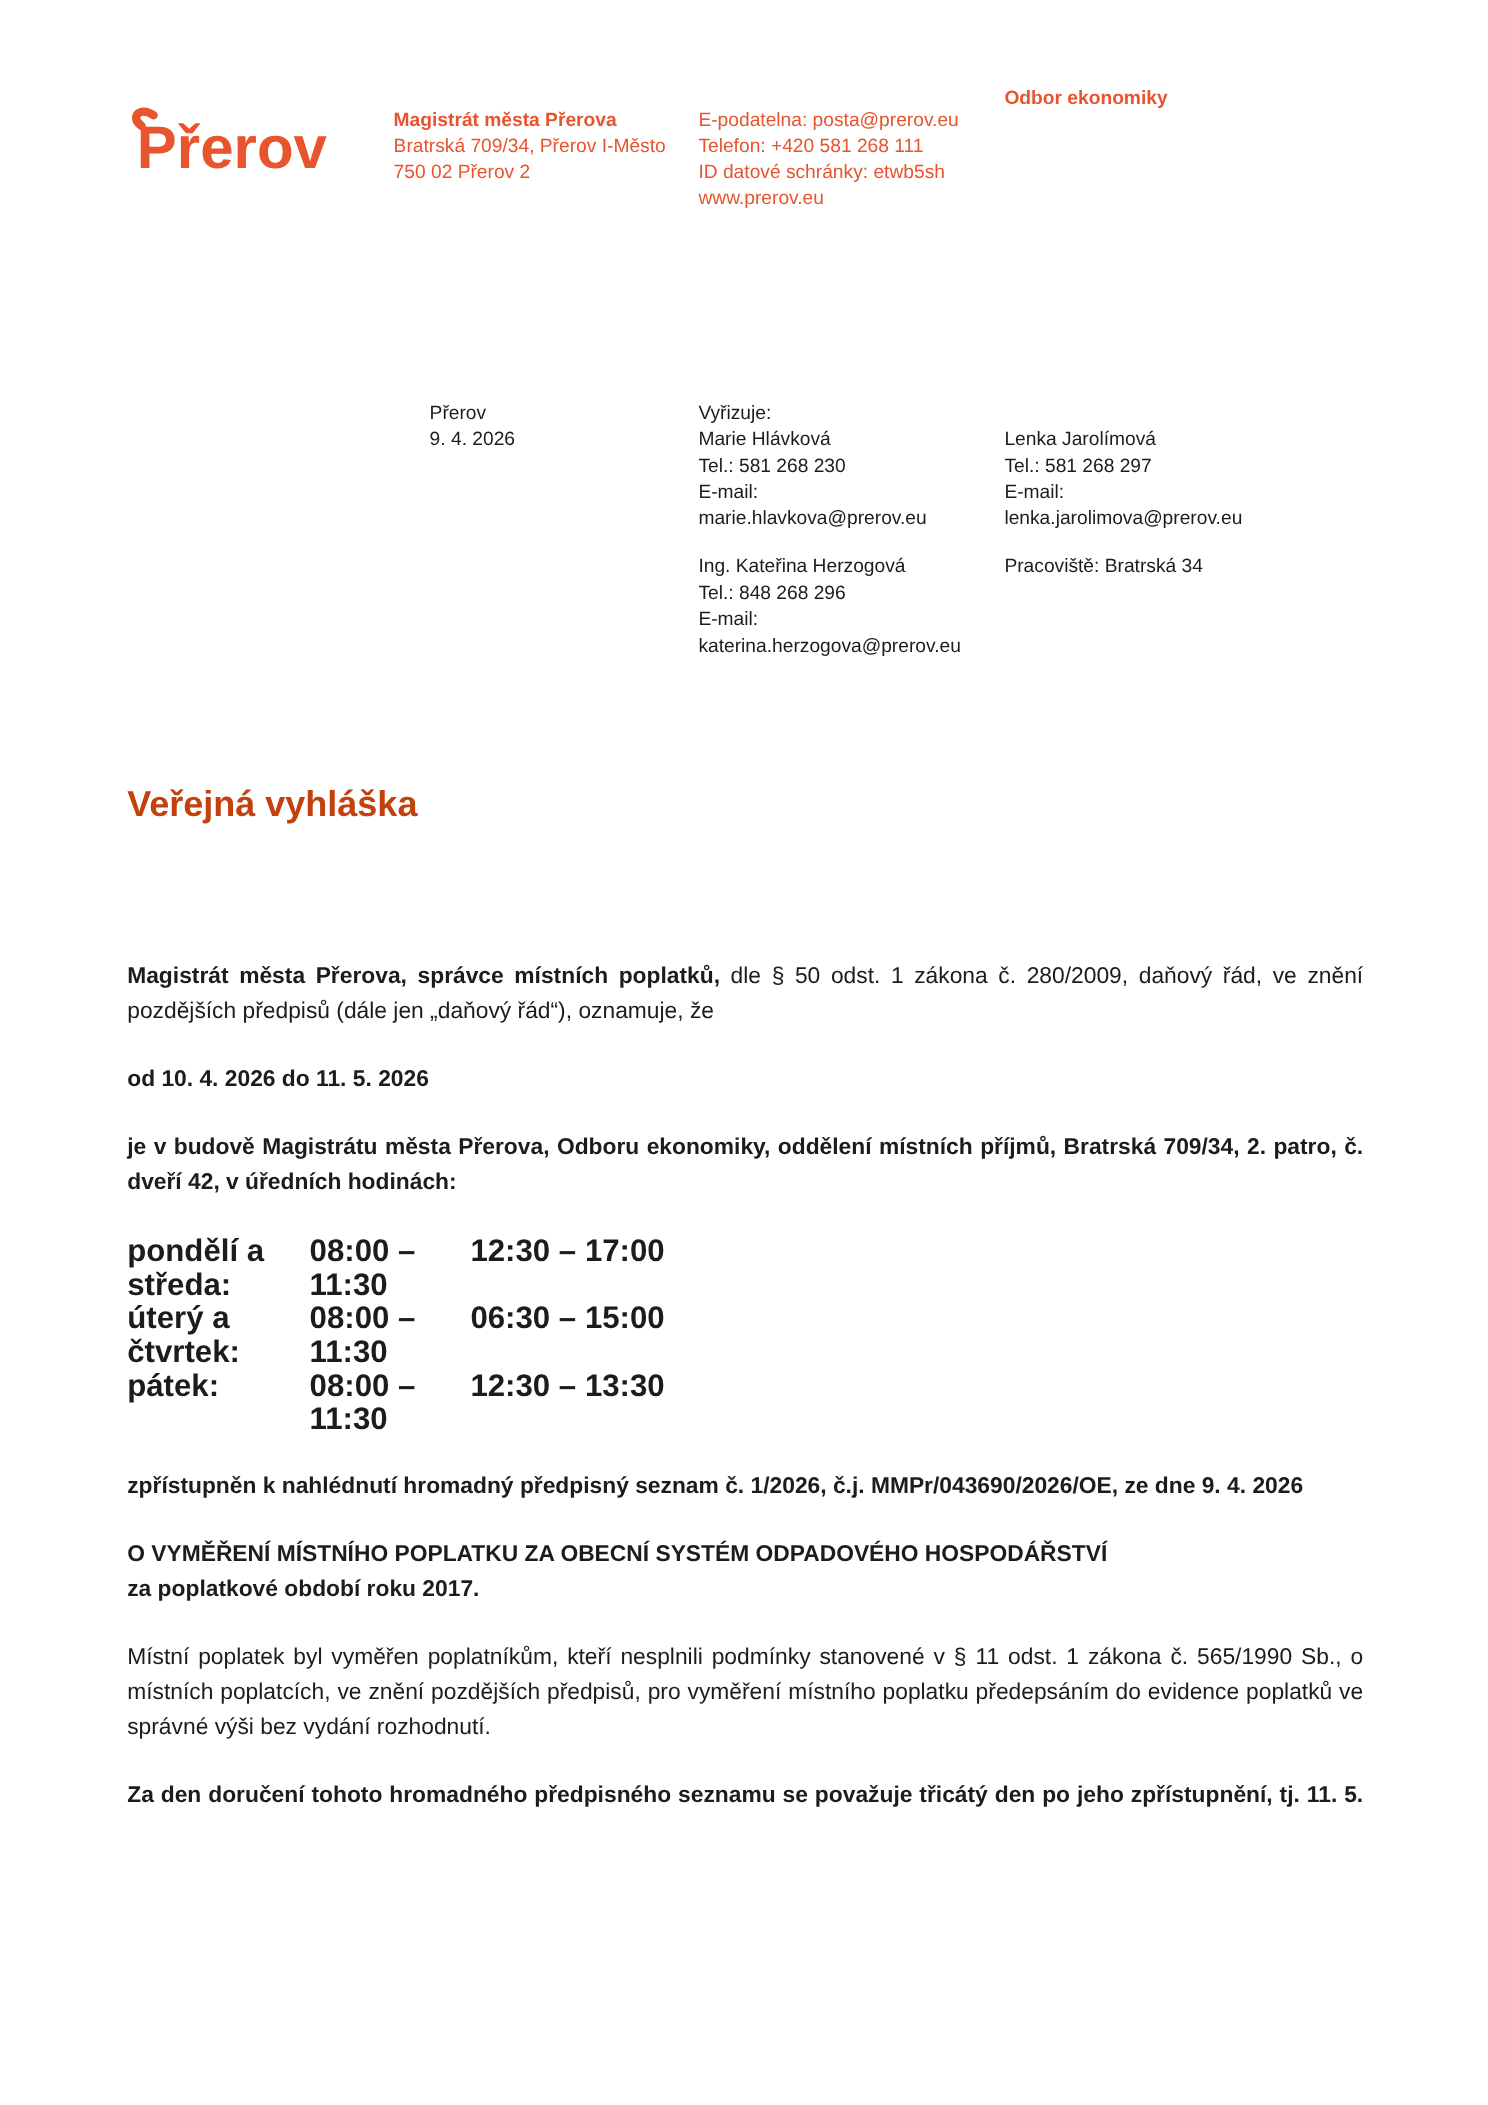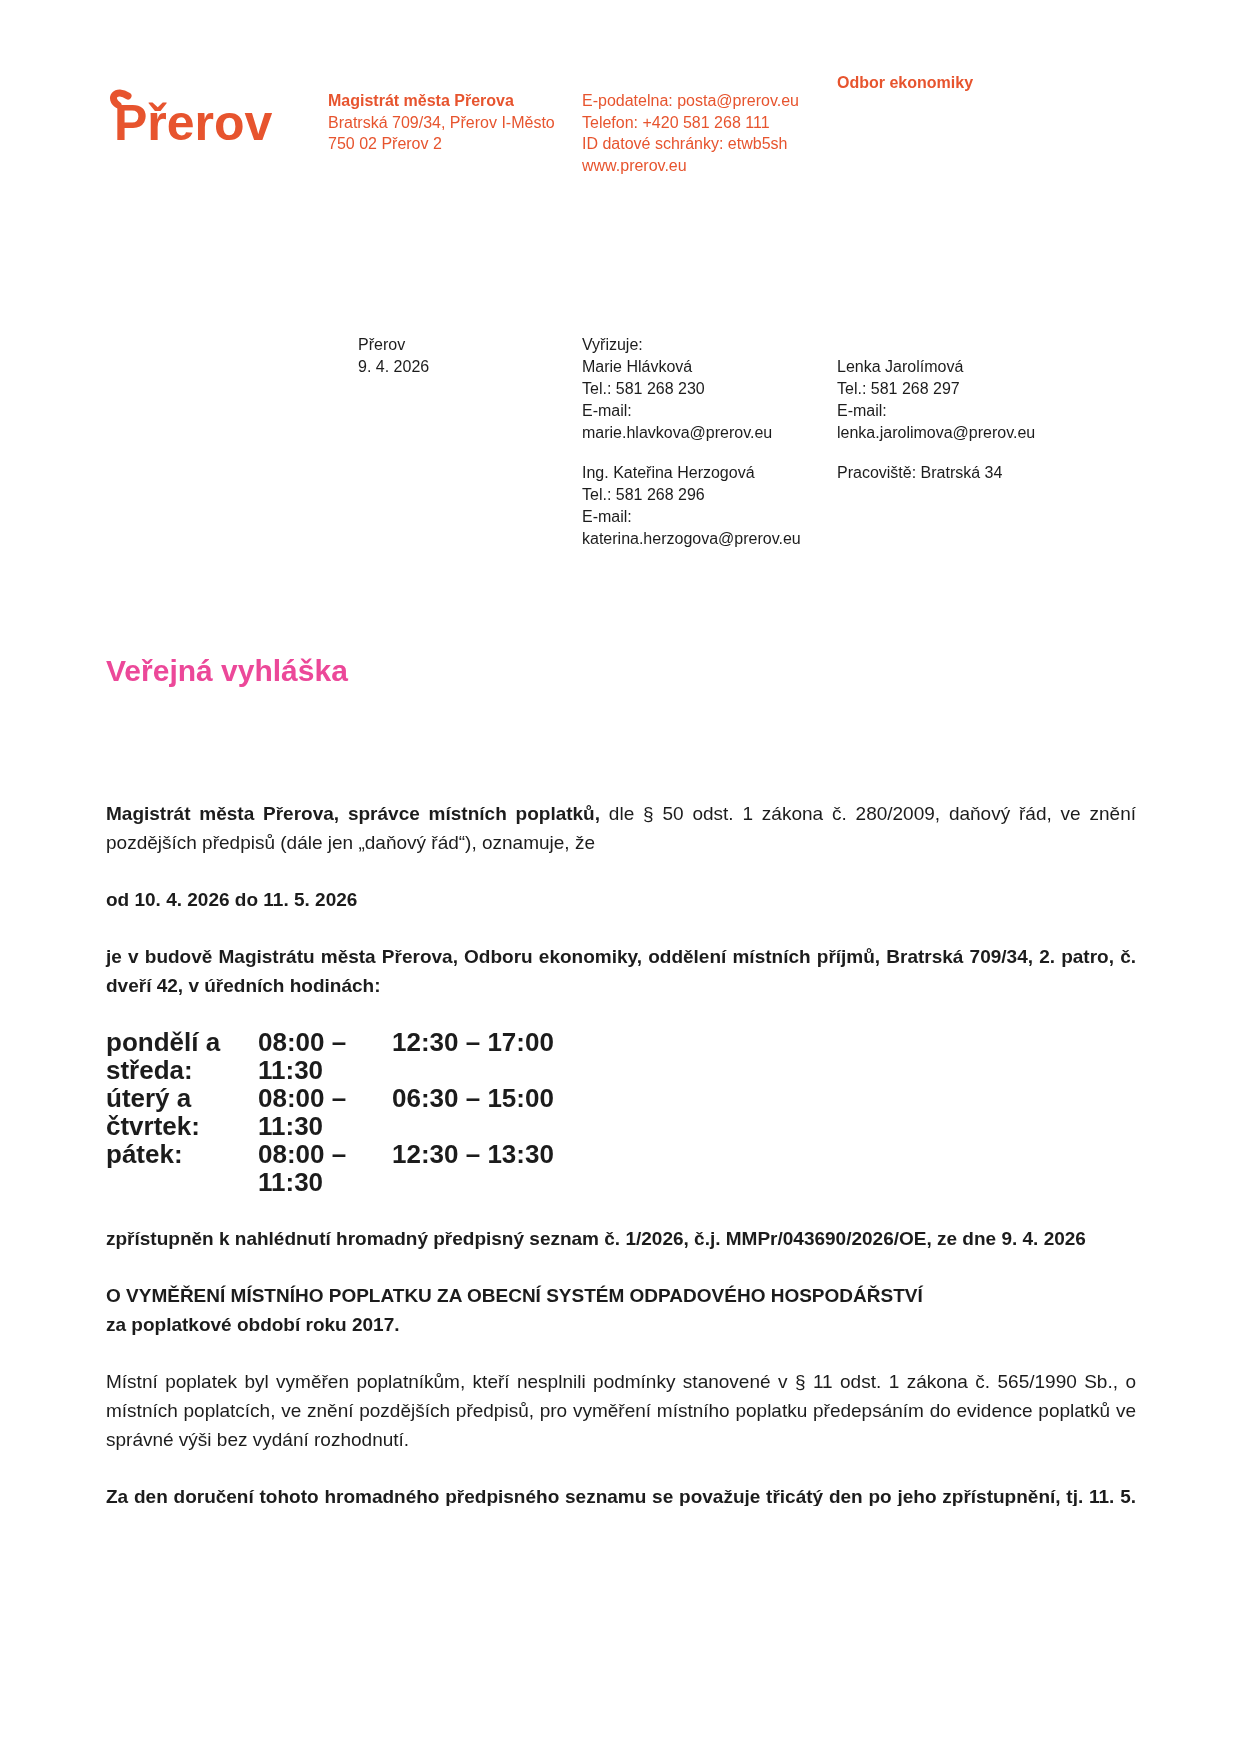--- a/index.html
+++ b/index.html
@@ -32,21 +32,21 @@
   .ref .sp{height:22px;}
   .ref .sp2{height:18px;}
 
   
   .content{left:106px;top:645px;width:1030px;}
   h1{
     font-size:30px;
     line-height:36px;
     margin:8px 0 110px 0;
     font-weight:bold;
-    color:#ec4899;
+    color:#c2410c;
   }
   .content p{
     font-size:19px;
     line-height:29px;
     margin:0 0 28px 0;
   }
   .just{text-align:justify;}
   .hours{
     display:grid;
     grid-template-columns:152px 134px auto;
@@ -90,21 +90,21 @@
   </div>
 
   <div class="abs ref ref-c">
     <div>Vyřizuje:</div>
     <div>Marie Hlávková</div>
     <div>Tel.: 581 268 230</div>
     <div>E-mail:</div>
     <div>marie.hlavkova@prerov.eu</div>
     <div class="sp2"></div>
     <div>Ing. Kateřina Herzogová</div>
-    <div>Tel.: 581 268 296</div>
+    <div>Tel.: 848 268 296</div>
     <div>E-mail:</div>
     <div>katerina.herzogova@prerov.eu</div>
   </div>
 
   <div class="abs ref ref-d">
     <div class="sp"></div>
     <div>Lenka Jarolímová</div>
     <div>Tel.: 581 268 297</div>
     <div>E-mail:</div>
     <div>lenka.jarolimova@prerov.eu</div>

